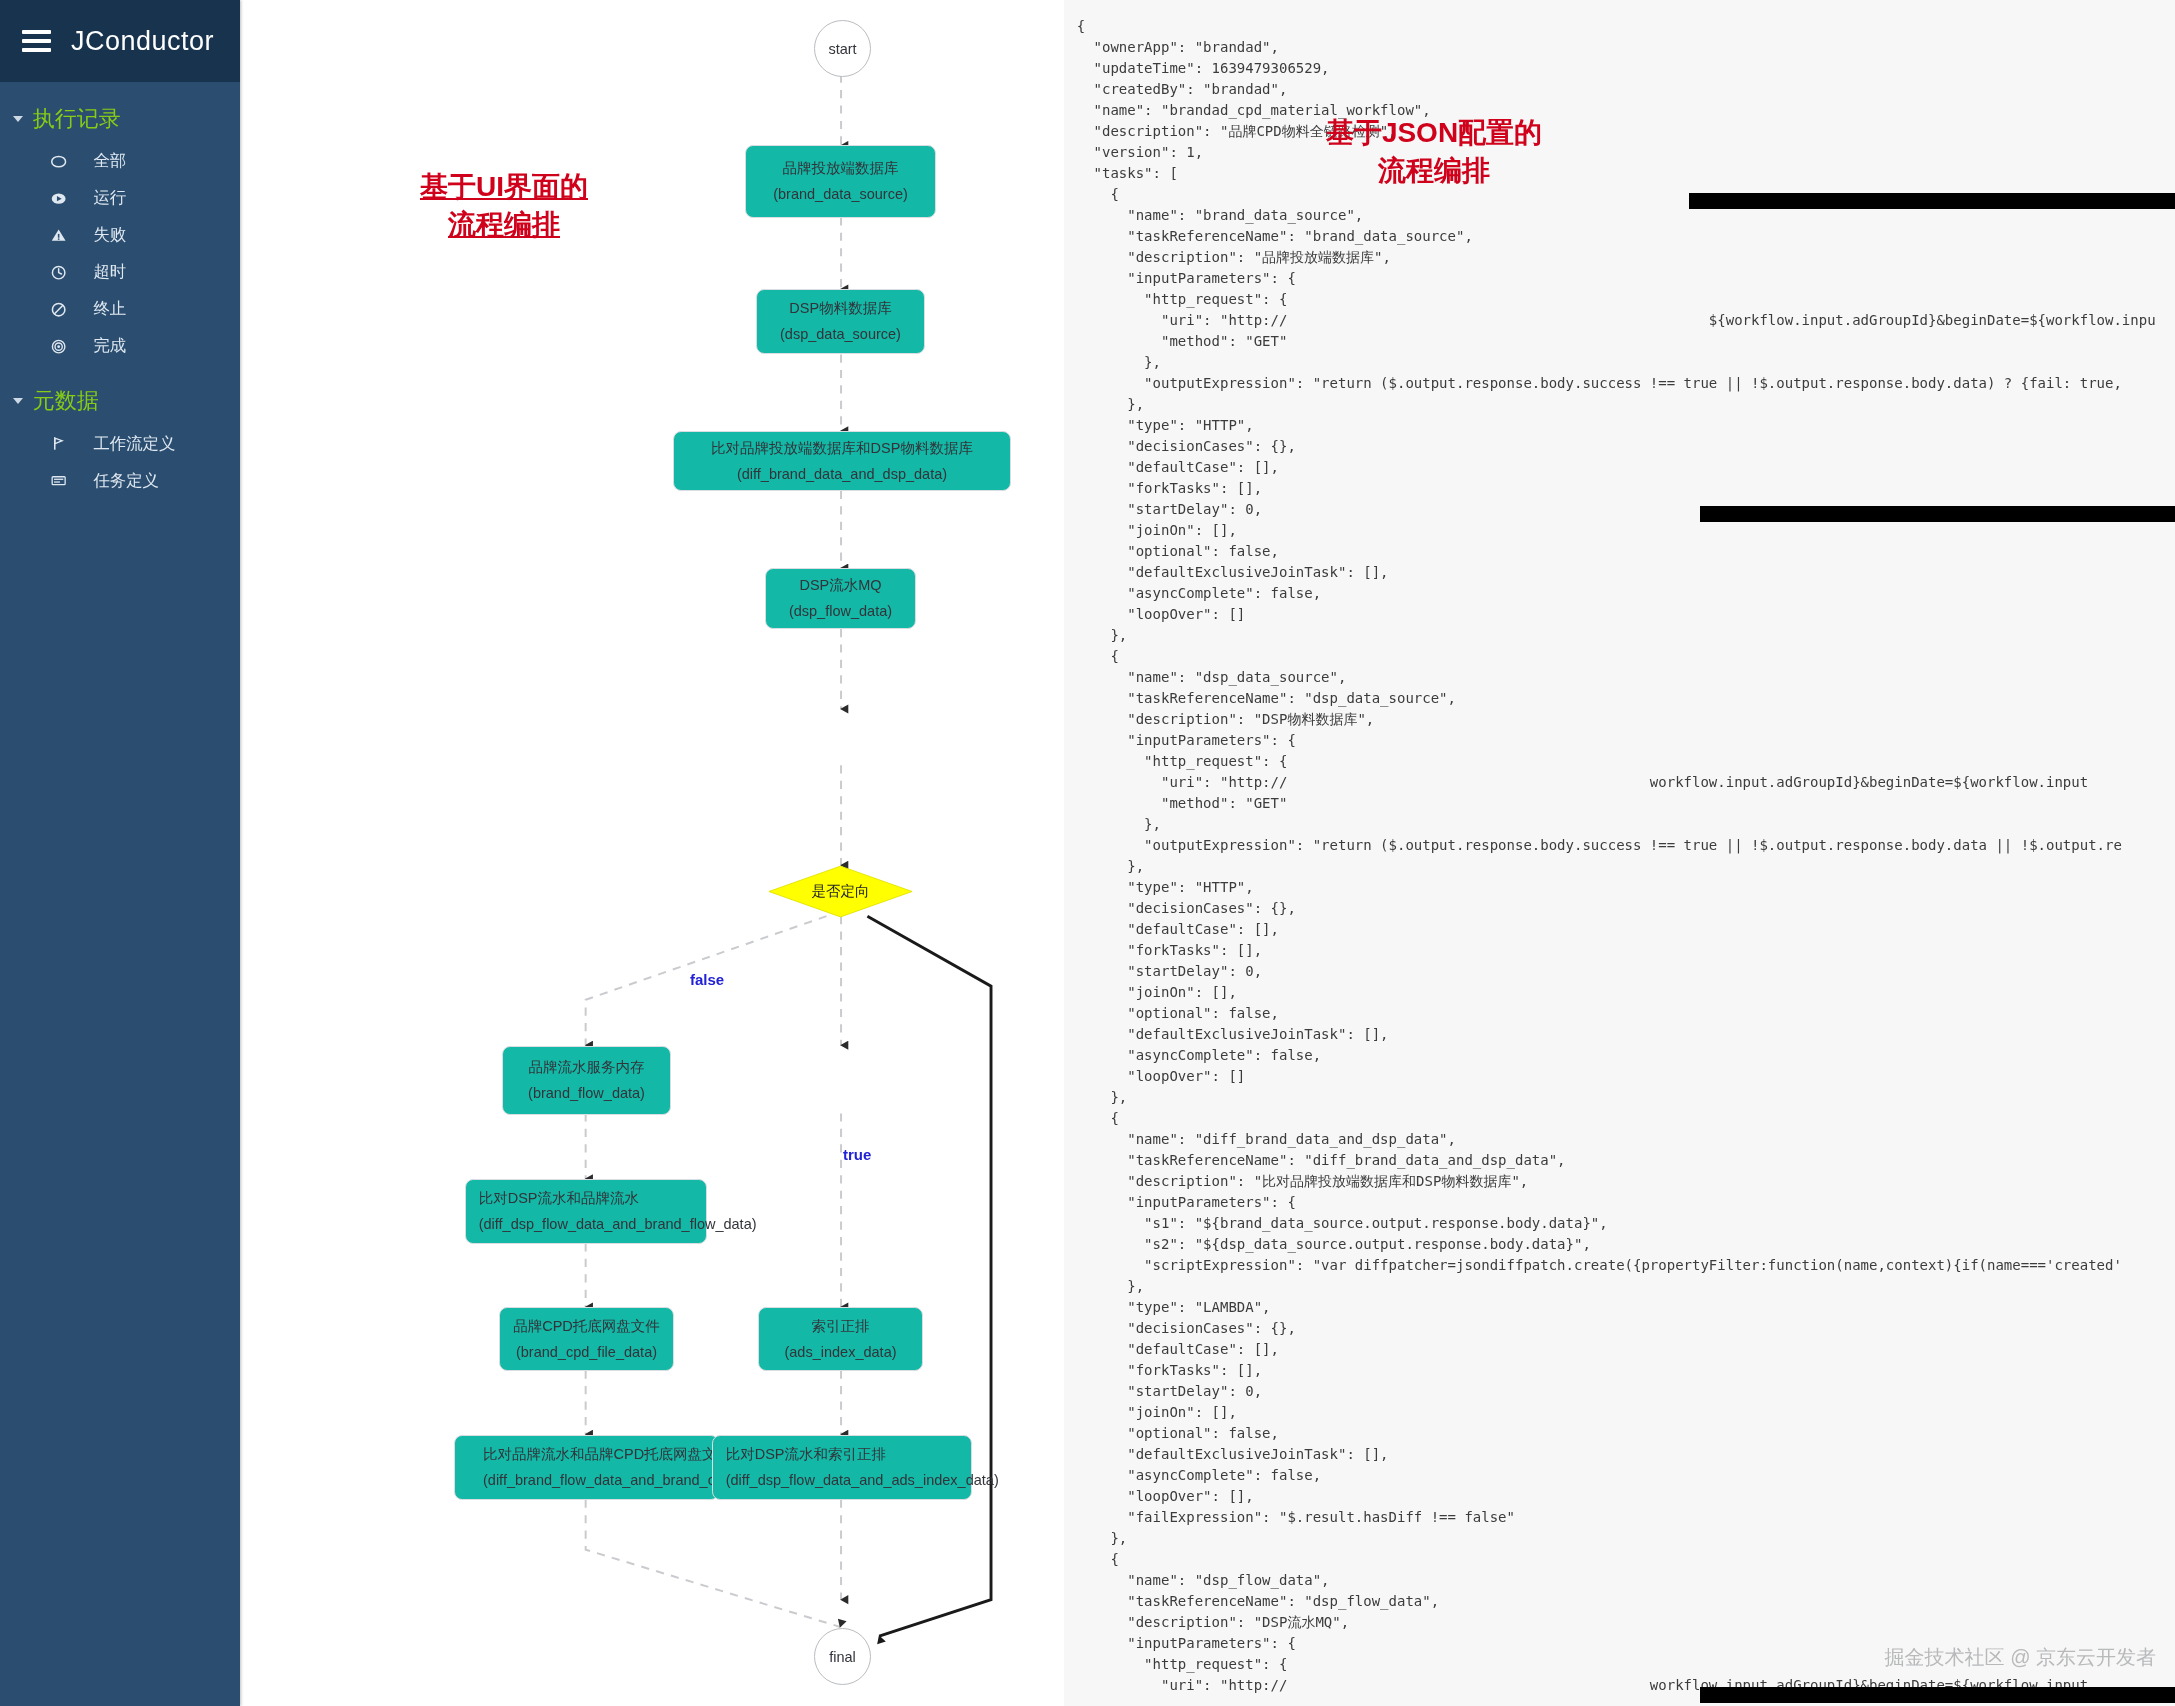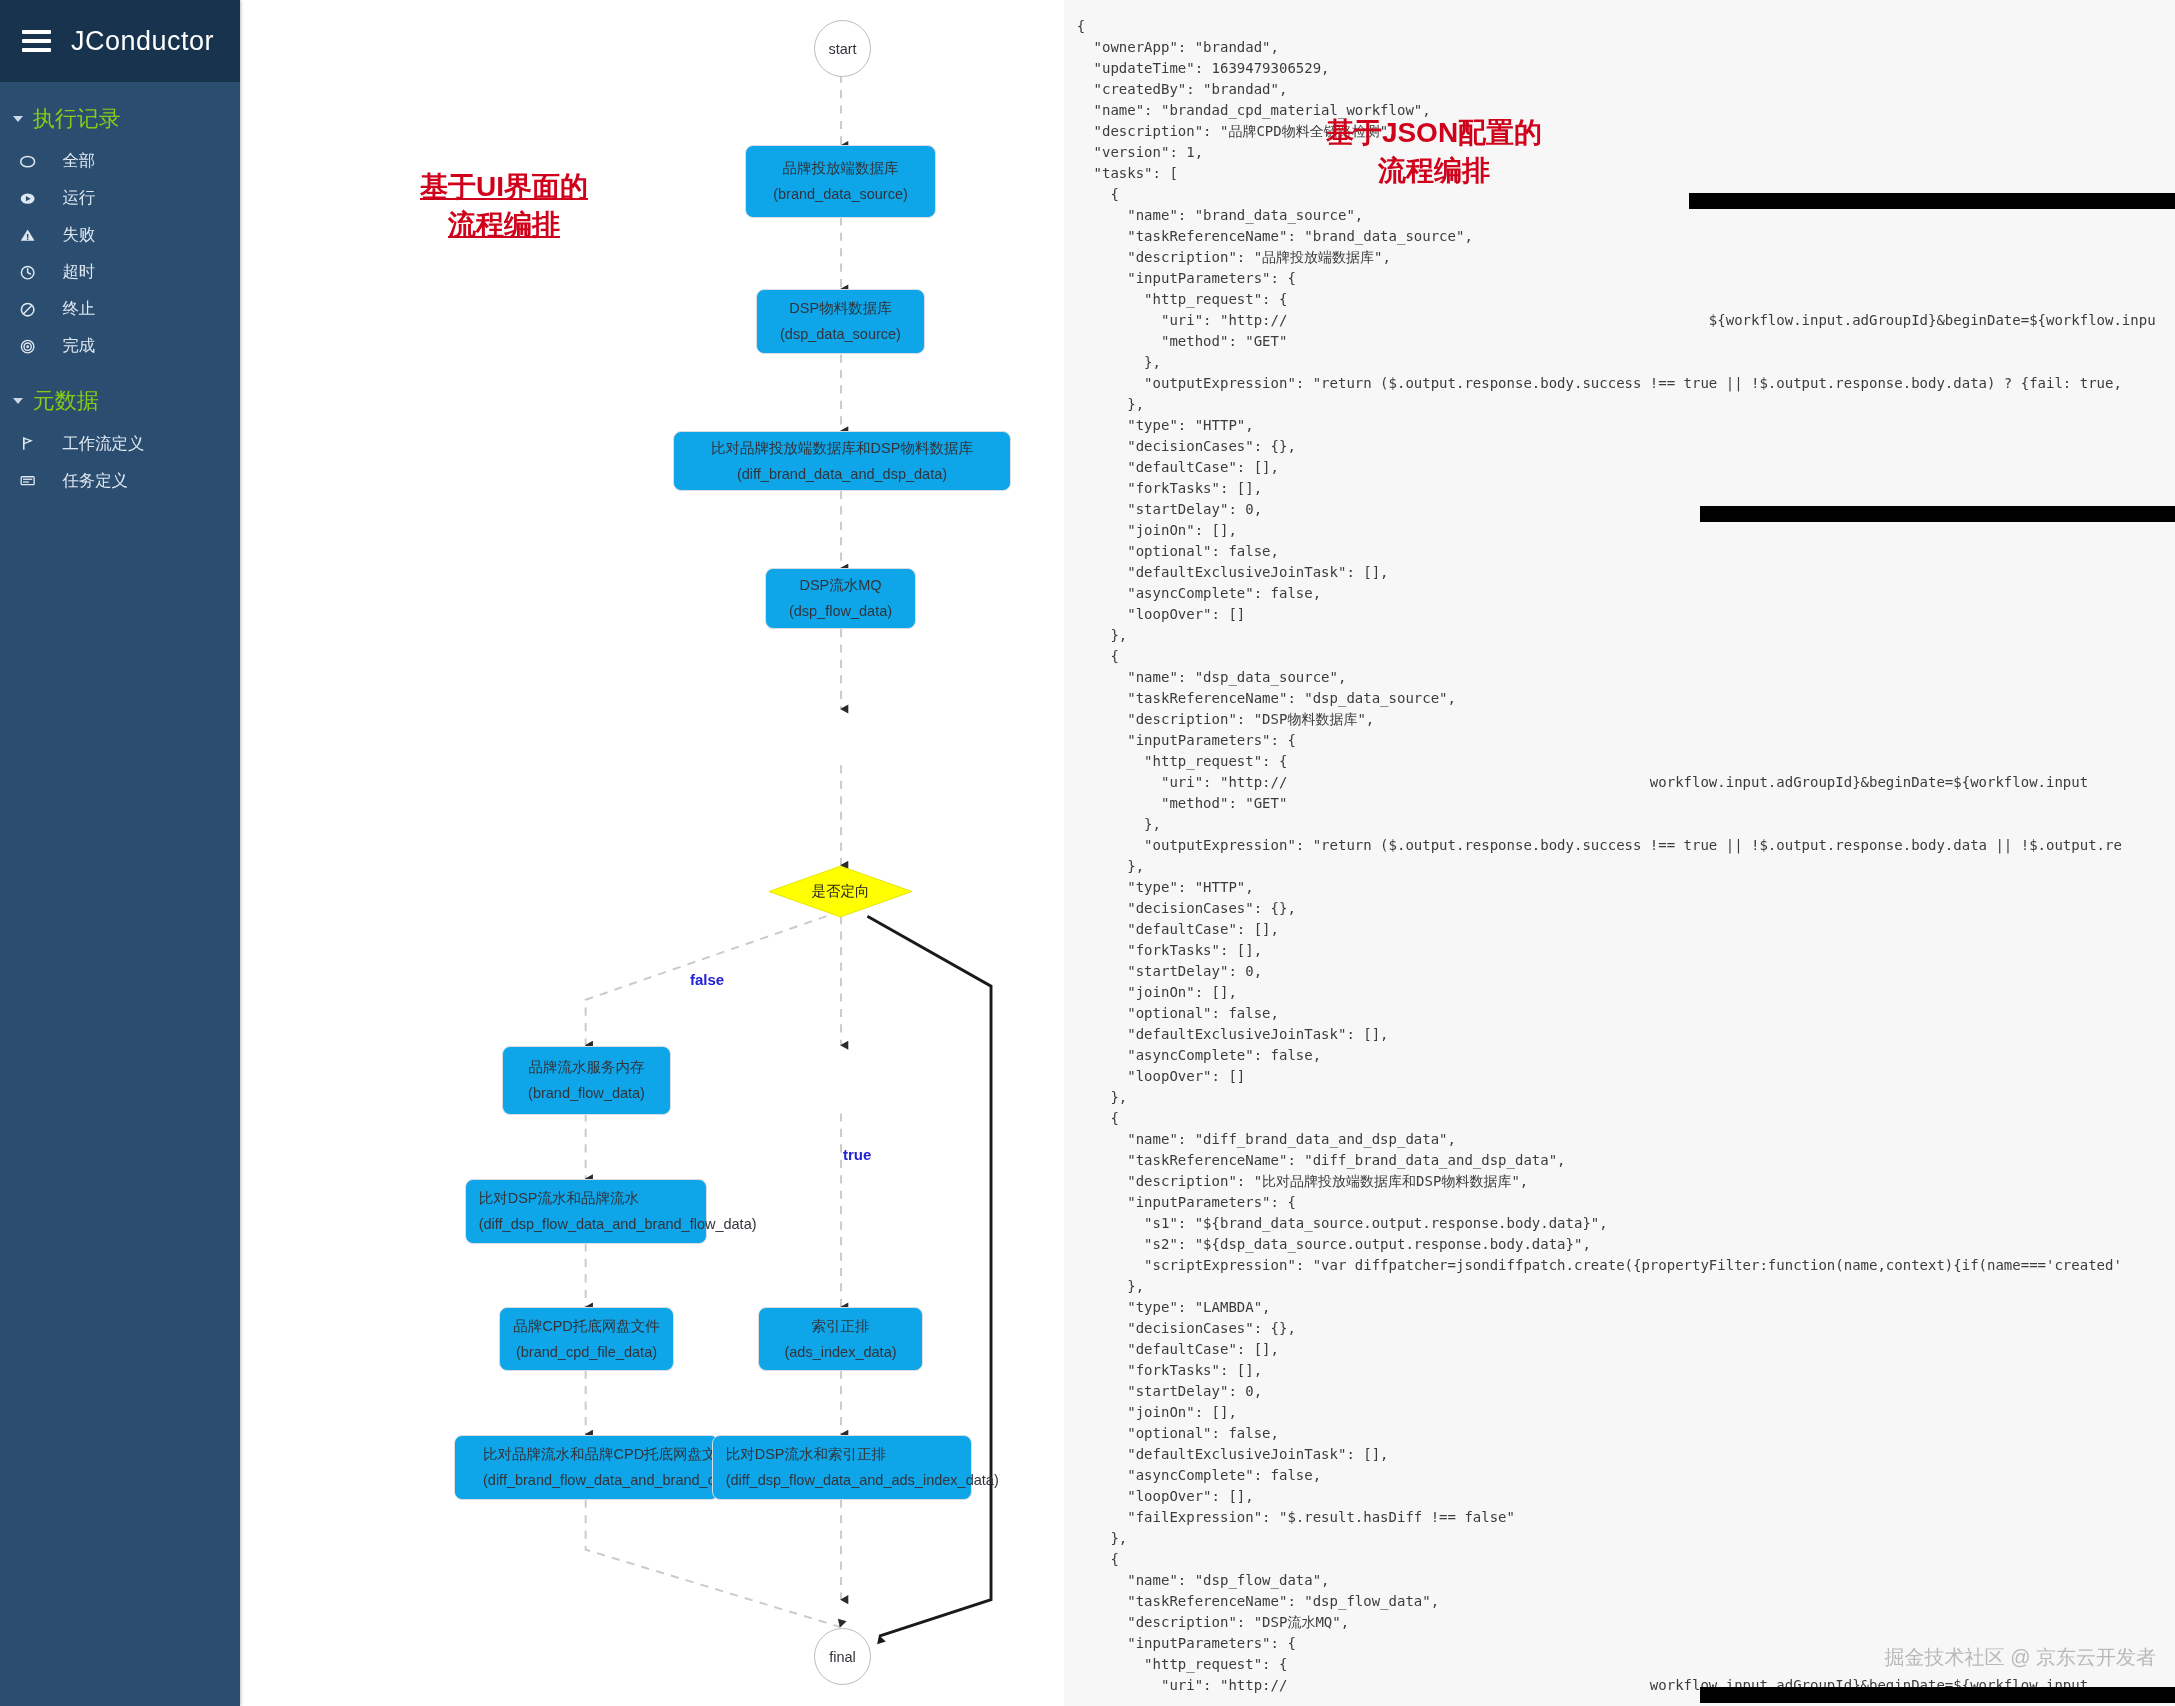--- a/index.html
+++ b/index.html
@@ -26,37 +26,37 @@
   #brand-title{color:#ffffff;font-size:27px;letter-spacing:0.5px;}
   .nav-group{margin-top:12.7px;}
   .group-header{
     display:flex;align-items:center;padding:9px 0 9px 12.7px;color:#84cc16;font-size:22px;
   }
   .caret{
     width:0;height:0;border-left:5.5px solid transparent;border-right:5.5px solid transparent;
     border-top:6.4px solid #cdd9e5;margin-right:10px;flex:none;
   }
   .nav-item{
-    display:flex;align-items:center;height:37px;padding-left:19px;color:#dfe8f1;font-size:16.4px;
+    display:flex;align-items:center;height:37px;padding-left:50px;color:#dfe8f1;font-size:16.4px;
     cursor:pointer;
   }
   .nav-item .ic{width:27px;flex:none;display:flex;align-items:center;justify-content:flex-start;}
   .nav-item .lbl{margin-left:16.4px;}
   svg.i{display:block;}
   
   #canvas{
     position:absolute;left:240px;top:0;width:824px;height:1706px;background:#ffffff;overflow:hidden;
   }
   #graph{position:absolute;left:0;top:0;}
   .red-title{
     position:absolute;color:#d0021b;font-weight:bold;font-size:28px;line-height:1.35;
     text-align:center;white-space:nowrap;
   }
   .node-box{
-    position:absolute;background:#0ea5e9;border:0.9px solid #dadde1;border-radius:8.2px;
+    position:absolute;background:#14b8a6;border:0.9px solid #dadde1;border-radius:8.2px;
     display:flex;flex-direction:column;align-items:center;justify-content:center;
     color:#32343a;box-sizing:border-box;
   }
   .node-box .l1{font-size:14.5px;line-height:1;margin-bottom:11.8px;white-space:nowrap;}
   .node-box .l2{font-size:14.5px;line-height:1;white-space:nowrap;}
   .term{
     position:absolute;border:0.9px solid #b9bcc0;border-radius:50%;background:#fff;
     display:flex;align-items:center;justify-content:center;font-size:14.5px;color:#32343a;
   }
   .diamond-wrap{position:absolute;}

